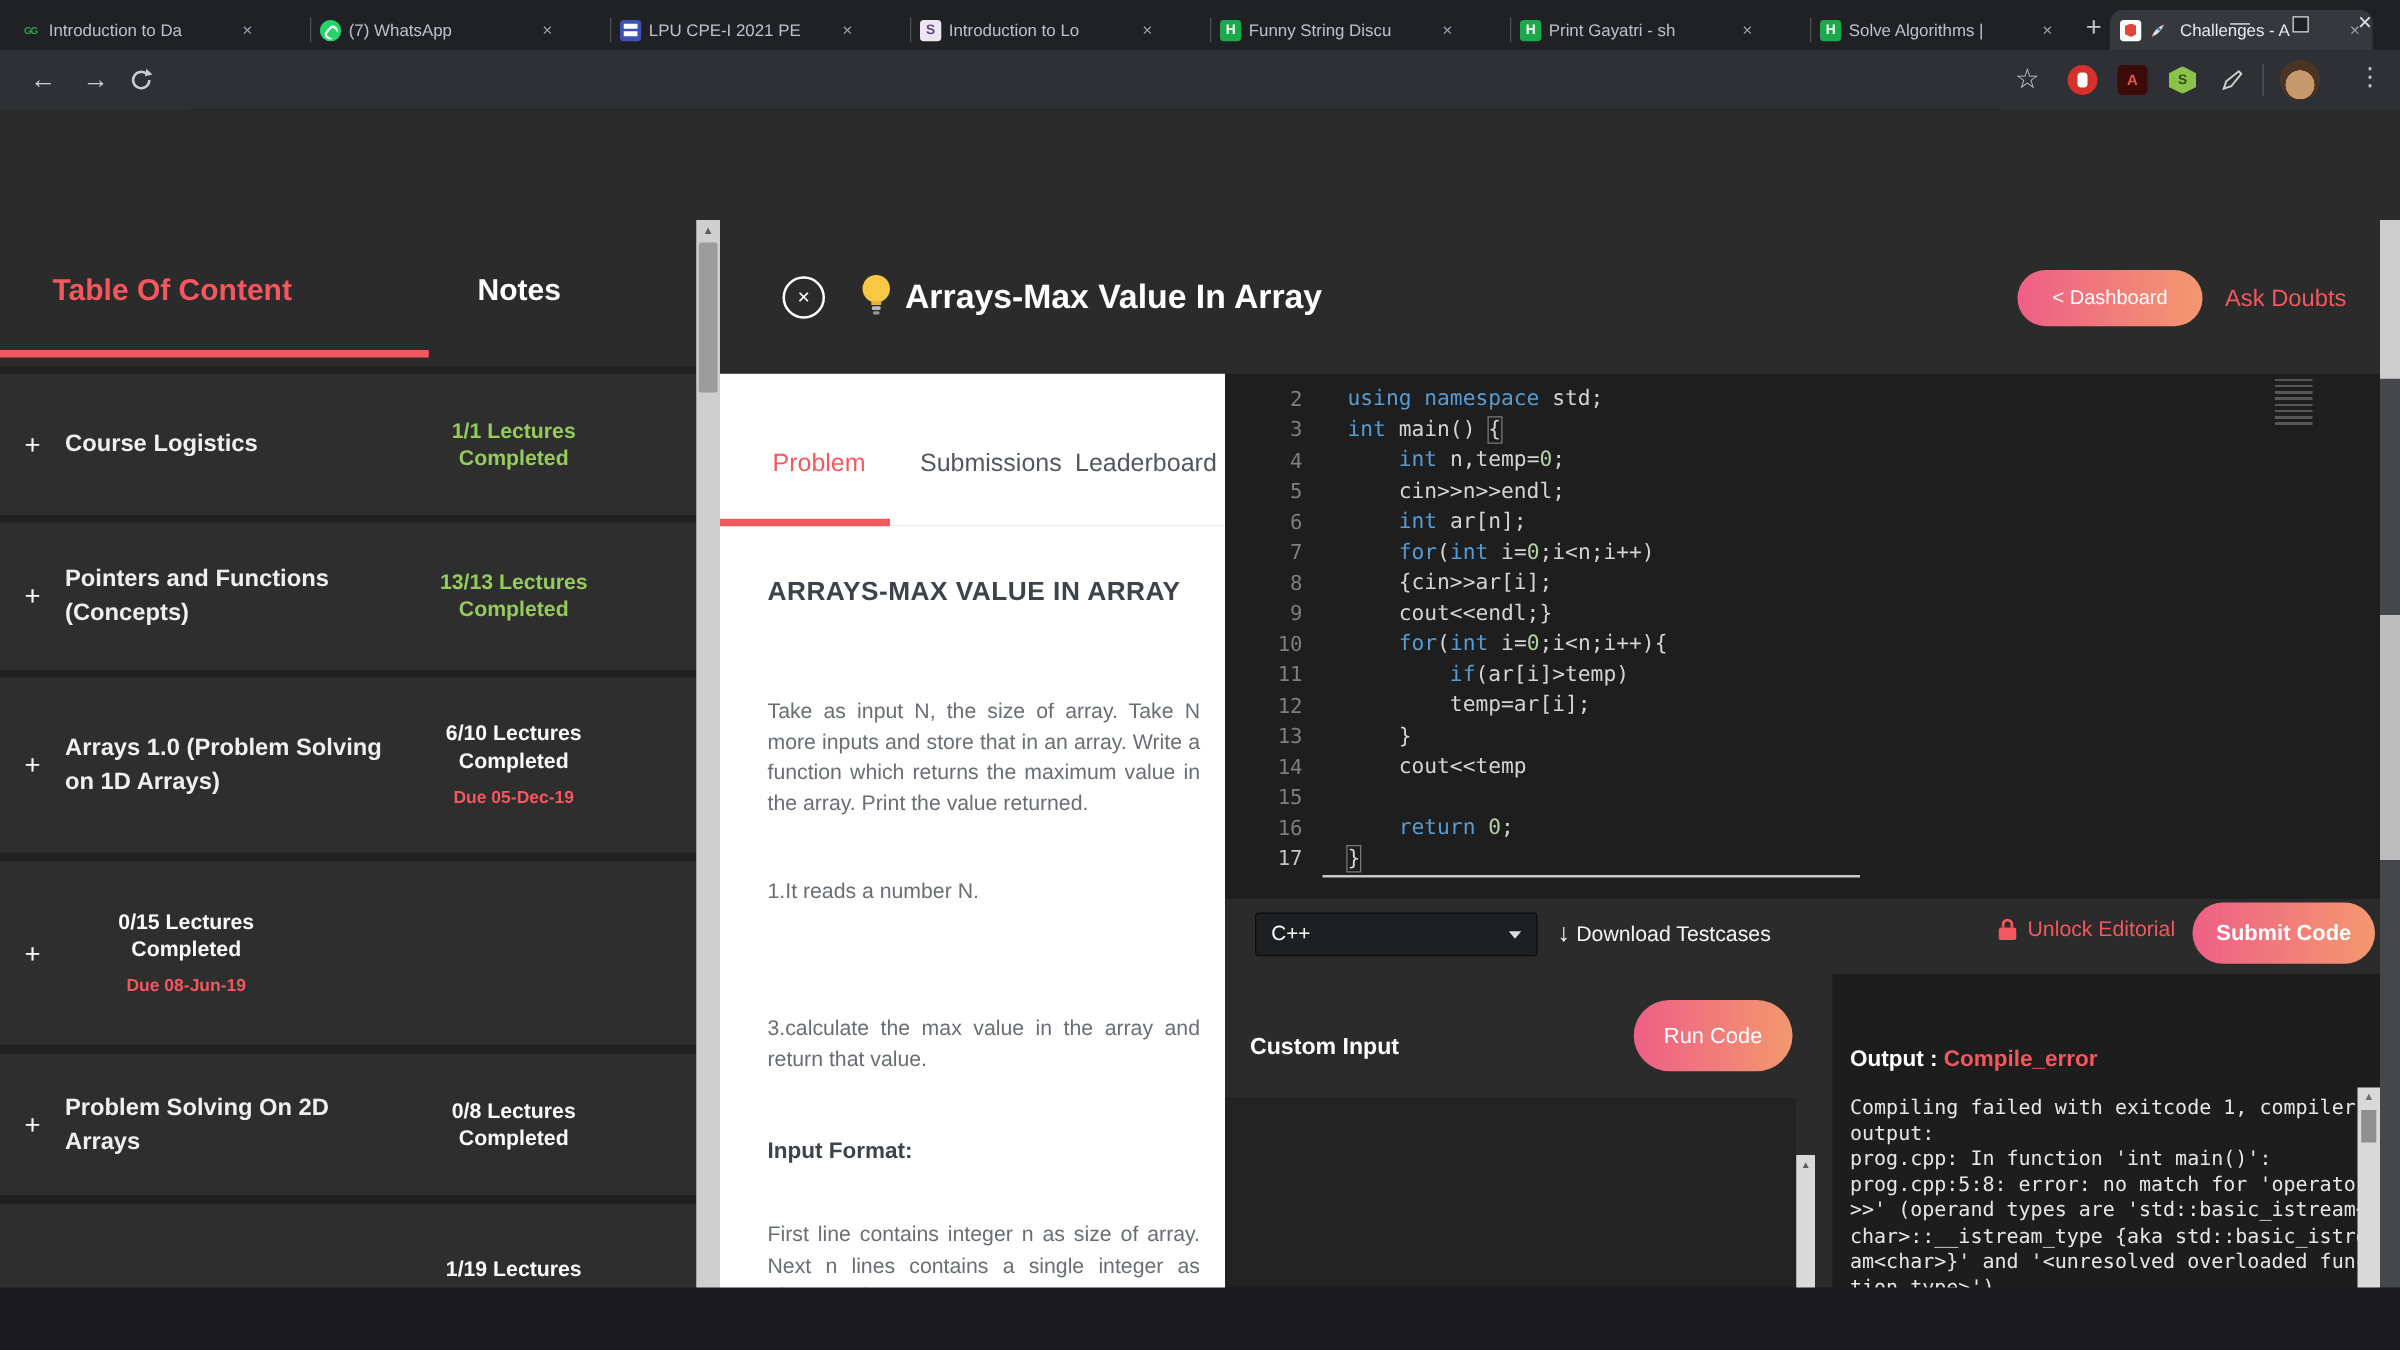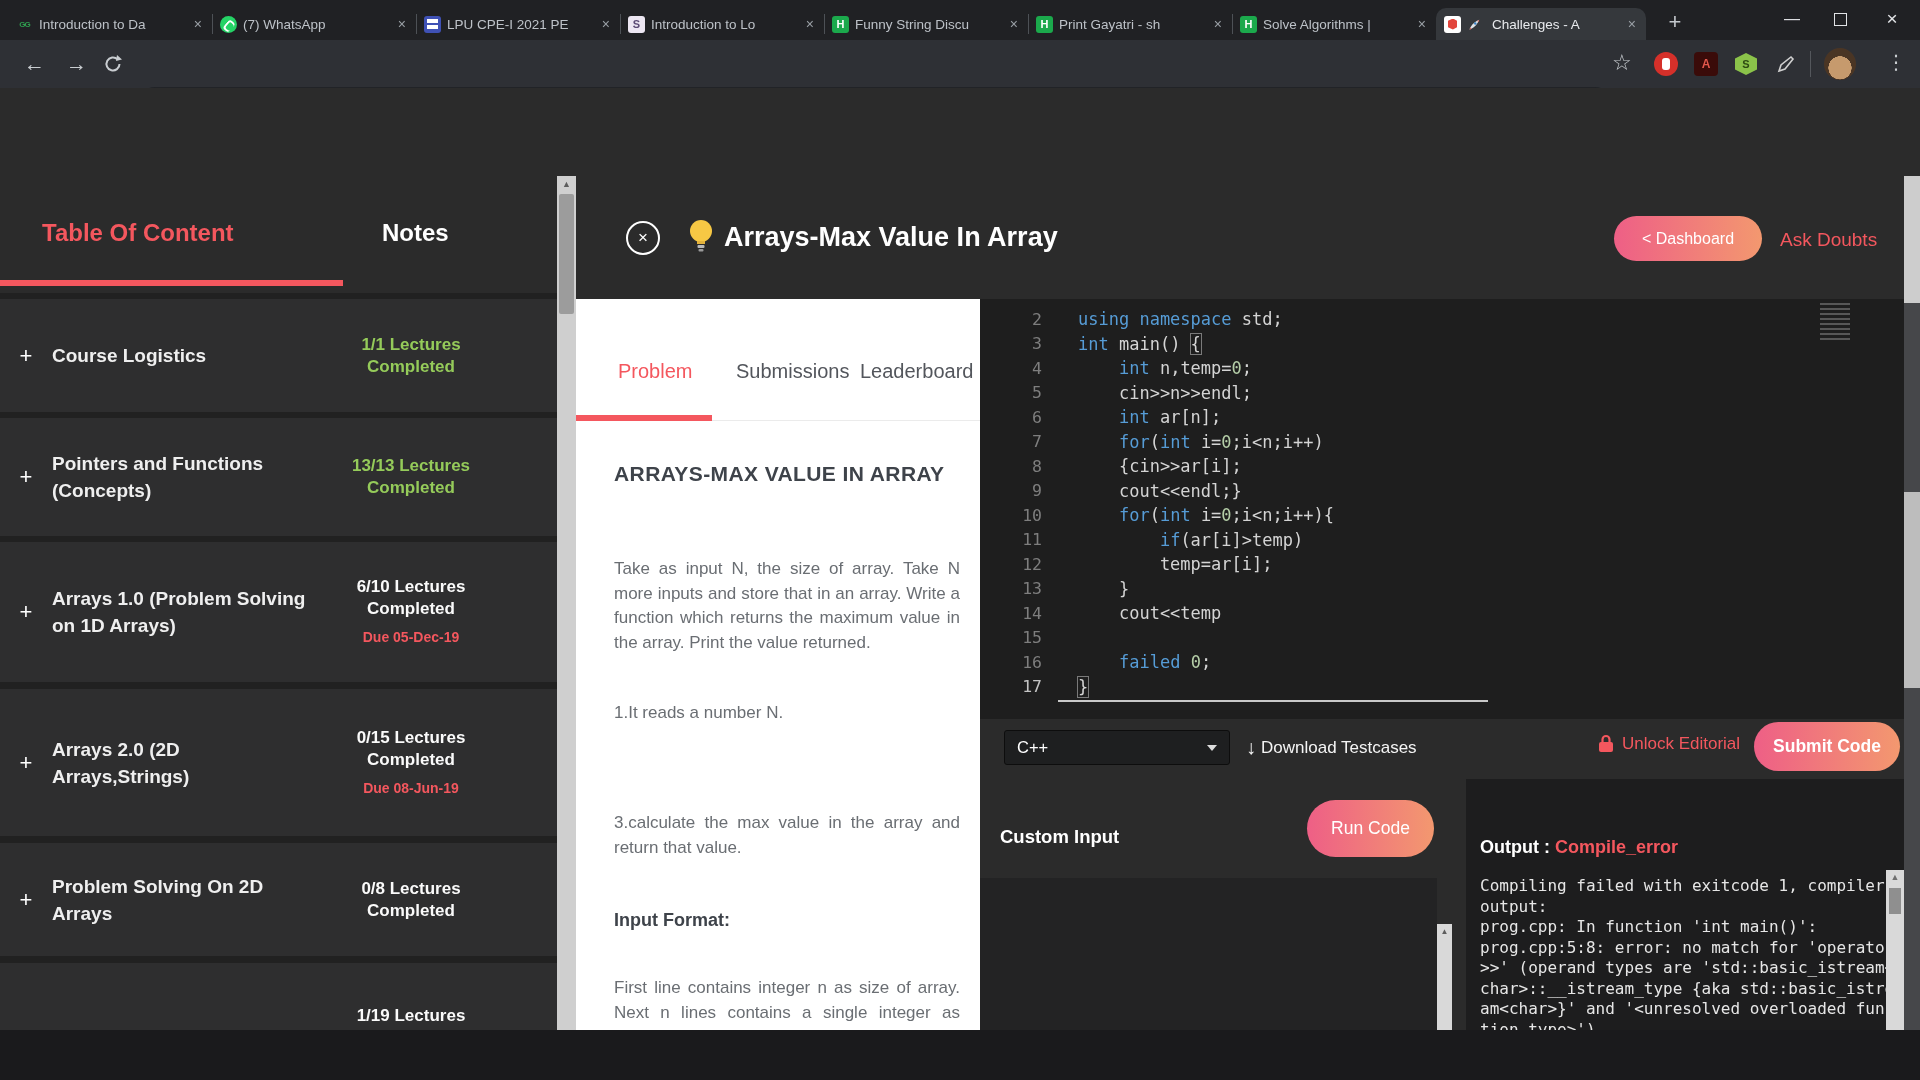--- a/index.html
+++ b/index.html
@@ -2,21 +2,21 @@
 <html><head>
 <meta charset="utf-8">
 <style>
   html,body{margin:0;padding:0;background:#000;}
   #screen{position:relative;width:1920px;height:1080px;overflow:hidden;background:#2b2b2b;
     font-family:"Liberation Sans",sans-serif;-webkit-font-smoothing:antialiased;}
   .abs{position:absolute;}
 
   
   #tabbar{left:0;top:0;width:1920px;height:40px;background:#202124;}
-  #tabstrip{left:8px;top:8px;height:32px;display:flex;position:absolute;}
+  #tabstrip{left:8px;top:8px;height:32px;display:flex;position:absolute;gap:36px;}
   .btab{width:204px;height:32px;display:flex;align-items:center;padding:0 8px;box-sizing:border-box;
     color:#bdc2c8;font-size:13.5px;position:relative;}
   .btab:not(.active)+.btab:not(.active)::before{content:"";position:absolute;left:0;top:6px;height:20px;width:1px;background:#4d5156;}
   .btab.active{background:#35383c;border-radius:10px 10px 0 0;color:#e8eaed;width:210px;}
   .btab .ttl{flex:1;white-space:nowrap;overflow:hidden;margin:0 6px;}
   .btab .cls{color:#9aa0a6;font-size:14px;padding:0 2px;}
   .fv{width:17px;height:17px;border-radius:3px;flex:0 0 17px;display:flex;align-items:center;justify-content:center;font-weight:bold;}
   .fv-gfg{color:#2f9e4f;font-size:8px;letter-spacing:-1px;}
   .fv-wa{background:#25d366;border-radius:50%;position:relative;}
   .fv-wa::after{content:"";position:absolute;left:5px;top:4px;width:6px;height:8px;border:2px solid #fff;border-radius:4px;border-right:none;transform:rotate(40deg);}
@@ -267,21 +267,20 @@
           <span class="ti">Pointers and Functions (Concepts)</span>
           <span class="st green">13/13 Lectures Completed</span>
         </div>
         <div class="trow" style="top: 249px; height: 140px;">
           <span class="exp">+</span>
           <span class="ti">Arrays 1.0 (Problem Solving on 1D Arrays)</span>
           <span class="st white">6/10 Lectures Completed<span class="due">Due 05-Dec-19</span></span>
         </div>
         <div class="trow" style="top: 396px; height: 147px;">
           <span class="exp">+</span>
-          <span class="ti">Arrays 2.0 (2D Arrays,Strings)</span>
           <span class="st white">0/15 Lectures Completed<span class="due">Due 08-Jun-19</span></span>
         </div>
         <div class="trow" style="top: 550px; height: 113px;">
           <span class="exp">+</span>
           <span class="ti">Problem Solving On 2D Arrays</span>
           <span class="st white">0/8 Lectures Completed</span>
         </div>
         <div class="trow" style="top: 670px; height: 155px;">
           <span class="exp">-</span>
           <span class="ti"><span style="display: inline-flex; margin-right: 6px;">
@@ -381,21 +380,21 @@
           <div class="cl">
             <span class="ln">14</span>
             <span class="ct"><span class="pl">    cout&lt;&lt;temp</span></span>
           </div>
           <div class="cl">
             <span class="ln">15</span>
             <span class="ct"><span class="pl"></span></span>
           </div>
           <div class="cl">
             <span class="ln">16</span>
-            <span class="ct"><span class="pl">    </span><span class="kw">failed</span><span class="pl"> </span><span class="num">0</span><span class="pl">;</span></span>
+            <span class="ct"><span class="pl">    </span><span class="kw">return</span><span class="pl"> </span><span class="num">0</span><span class="pl">;</span></span>
           </div>
           <div class="cl">
             <span class="ln act">17</span>
             <span class="ct"><span class="br">}</span></span>
           </div>
         </div>
     </div>
     <div id="cursorline" class="abs"></div>
     <div id="minimap" class="abs"></div>
 

